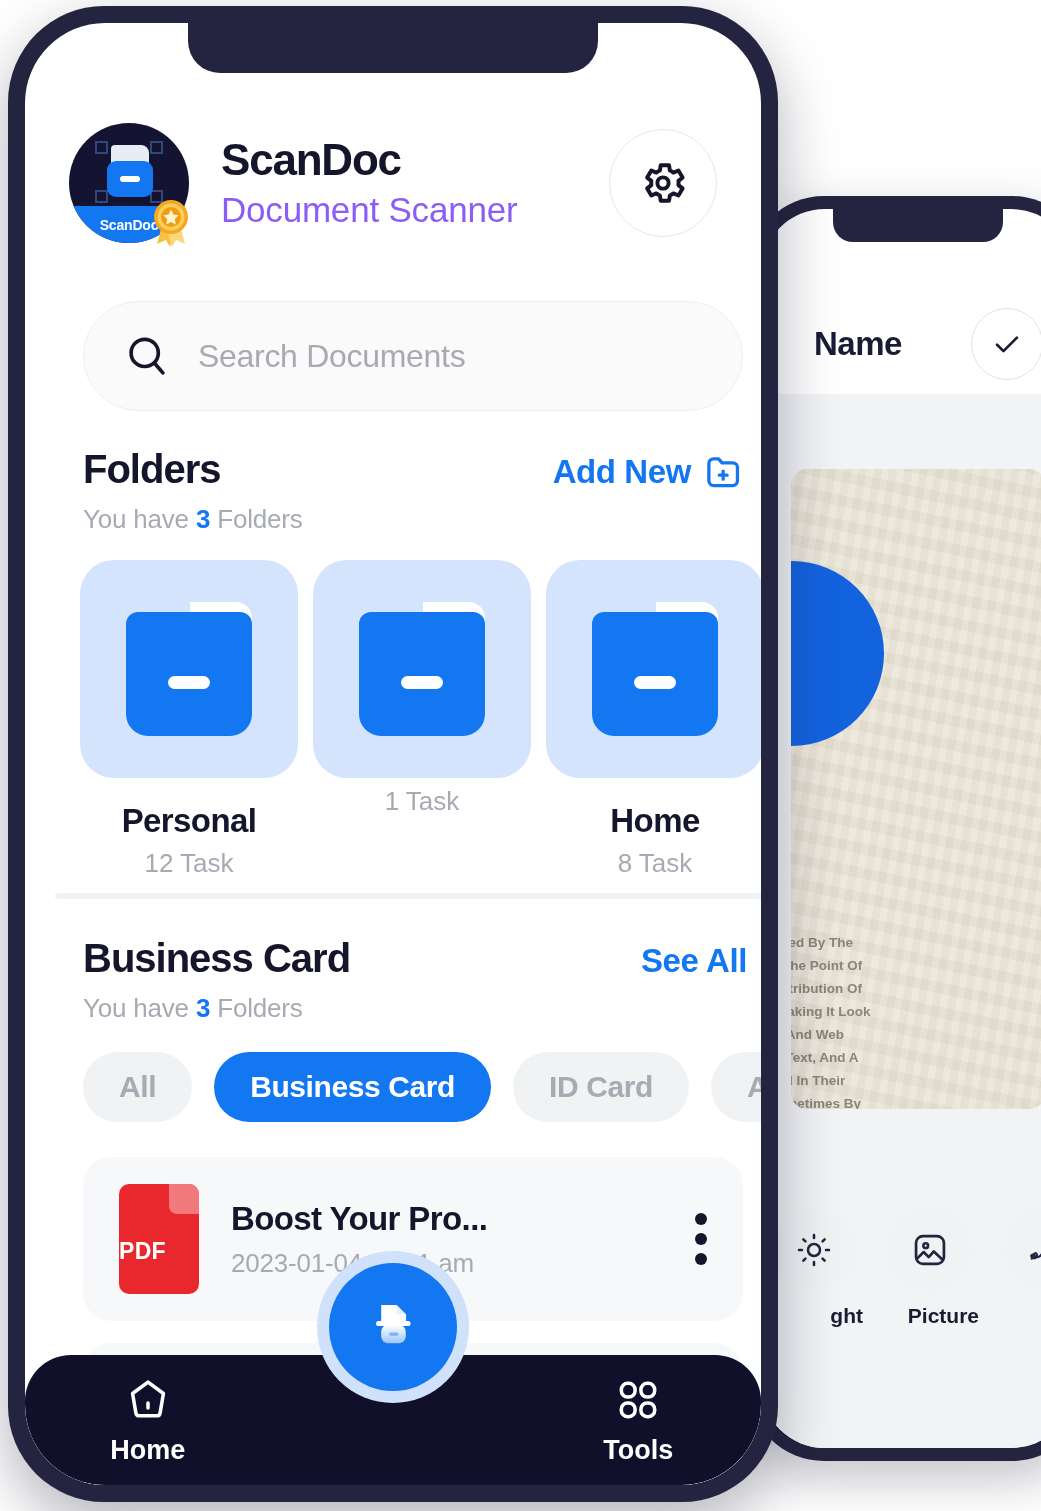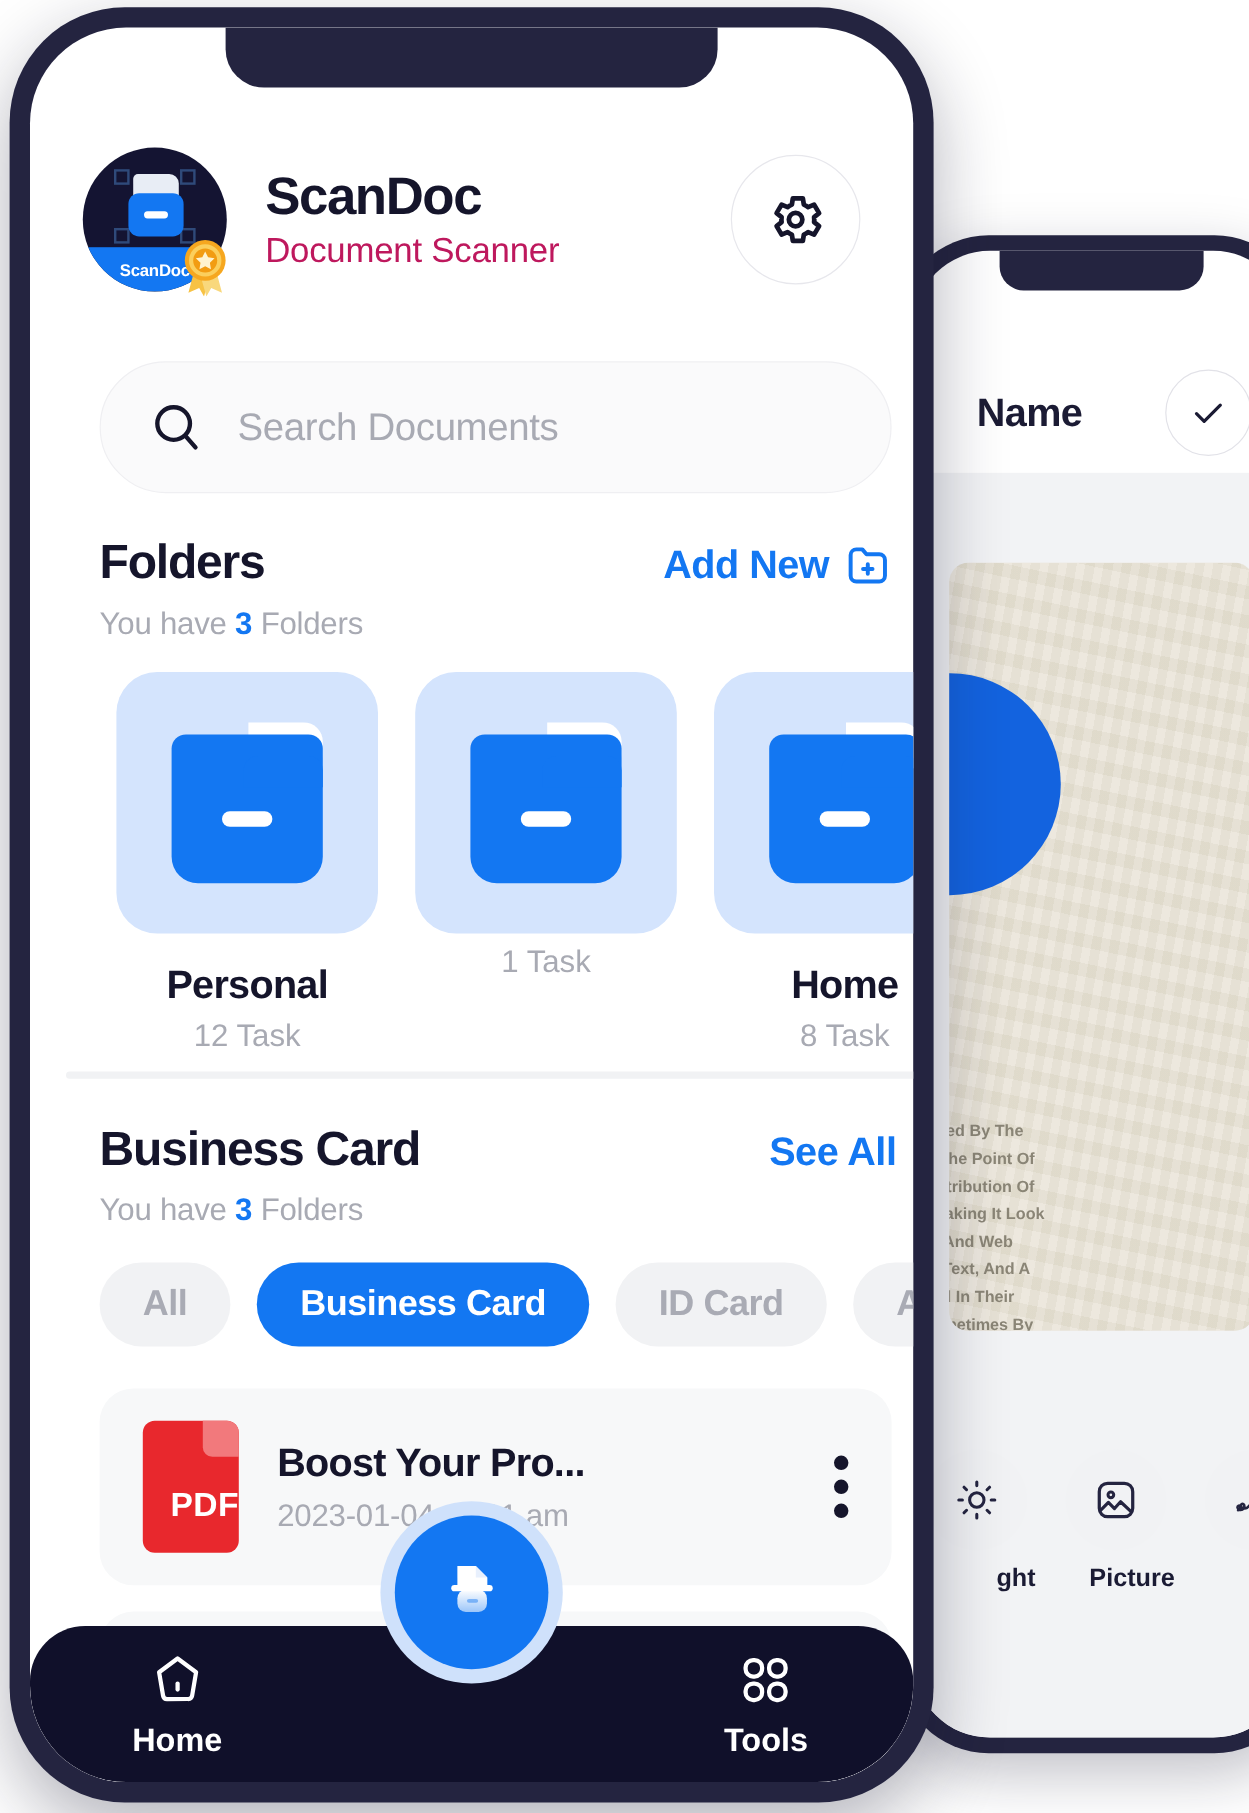--- a/index.html
+++ b/index.html
@@ -171,21 +171,21 @@
   .logo-badge {
     position: absolute; right: -8px; bottom: -4px;
     width: 52px; height: 52px;
   }
   .app-titles { flex: 1 1 auto; padding-left: 32px; }
   .app-name {
     font-size: 44px; font-weight: 800; color: #15152b;
     letter-spacing: -1.2px; line-height: 1.08;
   }
   .app-tagline {
-    font-size: 29px; color: #be185d; margin-top: 6px;
+    font-size: 35px; color: #8b5cf6; margin-top: 6px;
     letter-spacing: -.2px;
   }
   .gear-btn {
     width: 108px; height: 108px; border-radius: 50%;
     border: 1.8px solid #e7e7ec; background: #fff;
     display: flex; align-items: center; justify-content: center;
     flex: 0 0 auto;
   }
 
   .search-bar {
@@ -215,22 +215,22 @@
     color: #1377f2; font-size: 33px; font-weight: 700;
     letter-spacing: -.4px;
   }
   .section-sub {
     position: absolute; left: 58px;
     font-size: 26px; color: #a8aab3; letter-spacing: -.2px;
   }
   .section-sub b { color: #1377f2; font-weight: 800; }
 
   .folders-row {
-    position: absolute; top: 537px; left: 72px;
-    display: flex; gap: 31px;
+    position: absolute; top: 537px; left: 55px;
+    display: flex; gap: 15px;
   }
   .folder-col { width: 218px; text-align: center; flex: 0 0 auto; }
   .folder-tile {
     width: 218px; height: 218px;
     background: #d4e4fd; border-radius: 34px;
     display: flex; align-items: center; justify-content: center;
   }
   .folder-icon { position: relative; width: 126px; height: 134px; }
   .folder-icon .fbody {
     position: absolute; left: 0; top: 10px;
@@ -292,22 +292,22 @@
     background: #e8282d; border-radius: 10px;
   }
   .pdf-icon .pfold {
     position: absolute; right: 0; top: 0;
     width: 30px; height: 30px;
     background: #f2797c;
     border-radius: 0 10px 0 8px;
   }
   .pdf-icon .plabel {
     position: absolute; left: 0; right: 0; top: 54px;
-    text-align: right; color: #fff;
-    font-size: 28px; font-weight: 800; letter-spacing: .3px;
+    text-align: left; color: #fff;
+    font-size: 23px; font-weight: 800; letter-spacing: .3px;
   }
   .pdf-icon.faded .pbody { background: #ee8184; }
   .pdf-icon.faded .pfold { background: #f5a9ab; }
   .pdf-icon.faded .plabel { opacity: 0; }
   .doc-meta { flex: 1 1 auto; min-width: 0; }
   .doc-title {
     font-size: 33px; font-weight: 800; color: #15152b;
     letter-spacing: -.6px; white-space: nowrap; overflow: hidden;
   }
   .doc-title.muted { color: #72747e; }

